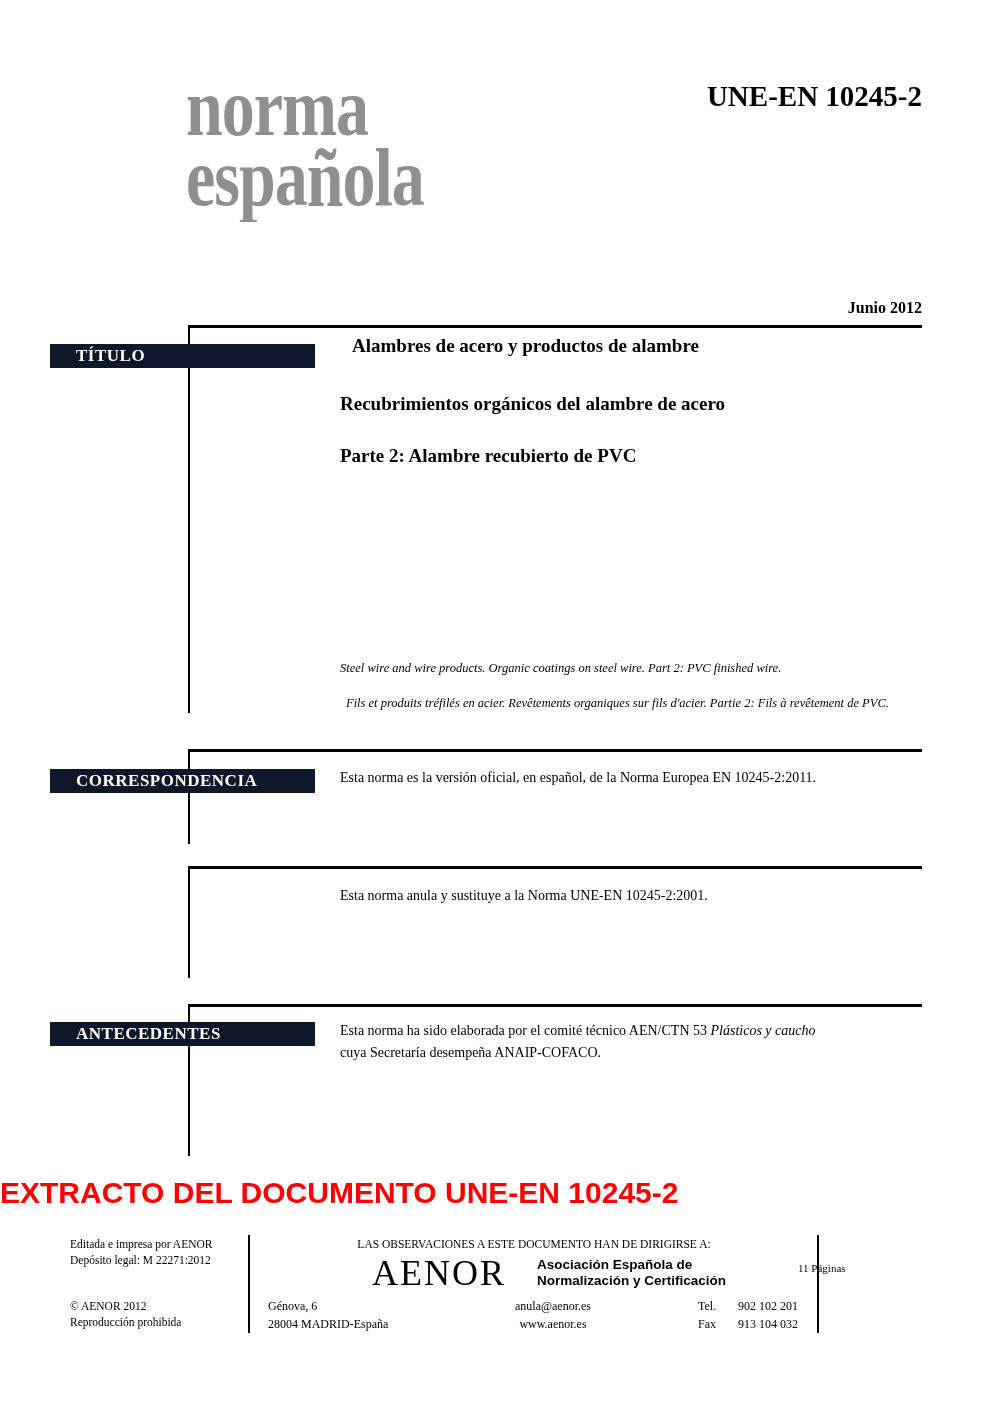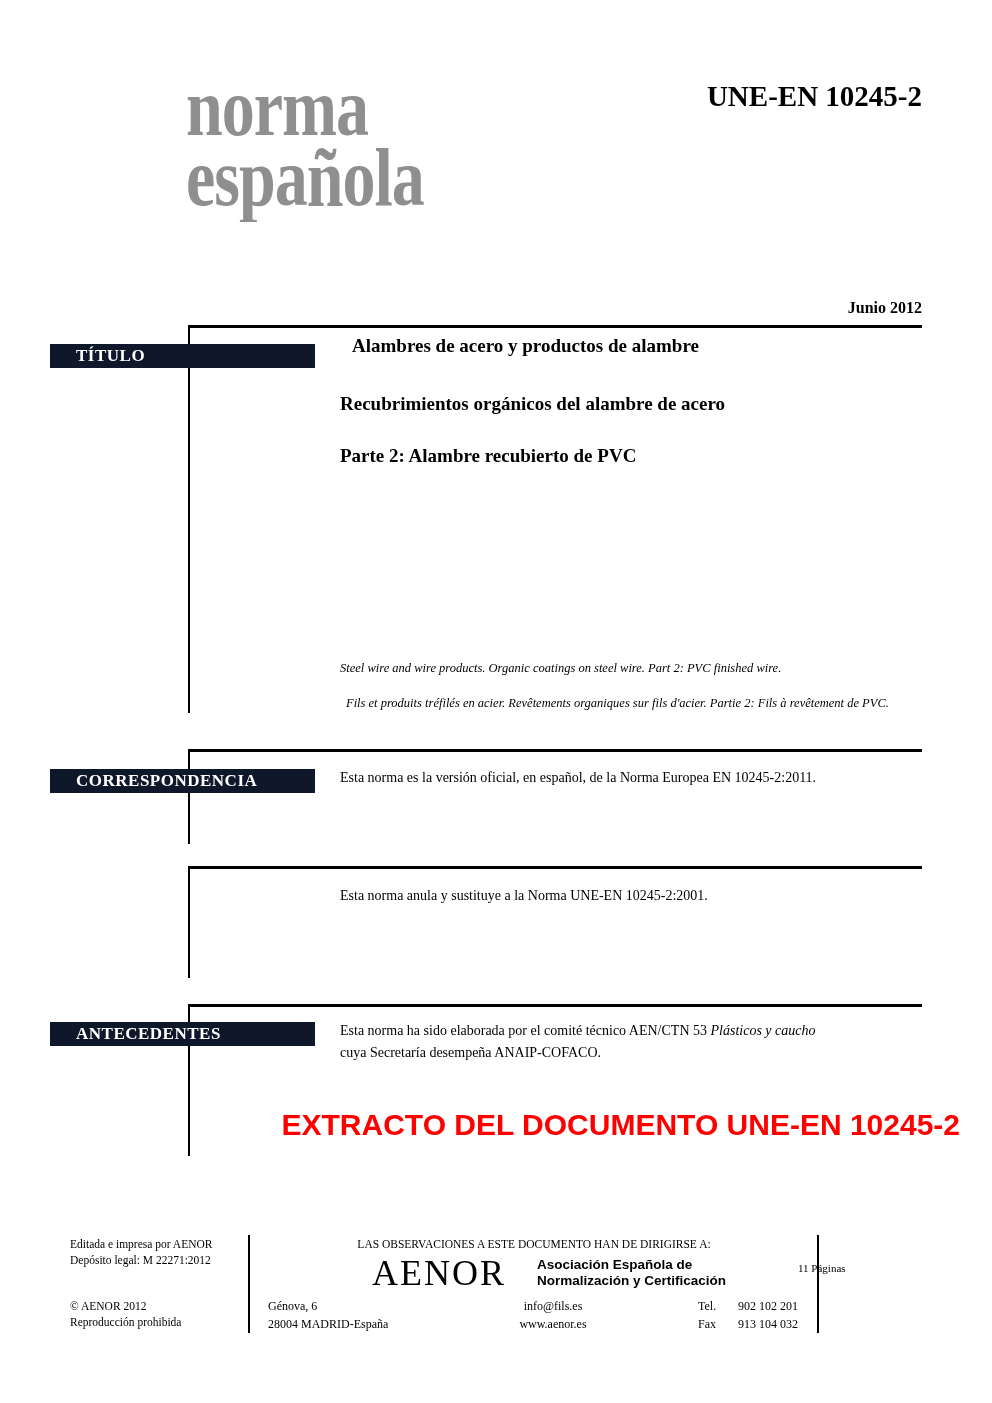--- a/index.html
+++ b/index.html
@@ -50,22 +50,22 @@
     position:absolute;left:340px;
     font-size:12.5px;font-style:italic;white-space:nowrap;
   }
   .body-text{
     position:absolute;left:340px;width:592px;
     font-size:14px;line-height:22px;
   }
   .body-text .after{display:block;}
 
   .extract-notice{
-    position:absolute;left:0;top:1108px;width:960px;
-    text-align:right;
+    position:absolute;left:0;top:1176px;width:960px;
+    text-align:left;
     font-family:"Liberation Sans", sans-serif;
     font-size:30px;font-weight:bold;color:#fe0000;
     white-space:nowrap;
   }
 
   
   .f-small{font-size:11.5px;line-height:16px;}
   .f-left-top{left:70px;top:1236px;}
   .f-left-bottom{left:70px;top:1298px;}
   .f-div{position:absolute;width:2px;height:98px;top:1235px;background:#000;}
@@ -146,21 +146,21 @@
   <div class="abs f-org">
     <div>Asociación Española de</div>
     <div>Normalización y Certificación</div>
   </div>
 
   <div class="abs f-addr">
     <div>Génova, 6</div>
     <div>28004 MADRID-España</div>
   </div>
   <div class="abs f-net">
-    <div>info@fils.es</div>
+    <div>anula@aenor.es</div>
     <div>www.aenor.es</div>
   </div>
   <div class="abs f-telfax">
     <div><span class="lbl">Tel.</span><span>902 102 201</span></div>
     <div><span class="lbl">Fax</span><span>913 104 032</span></div>
   </div>
 
   <div class="abs f-pages">11 Páginas</div>
 
 </div>

